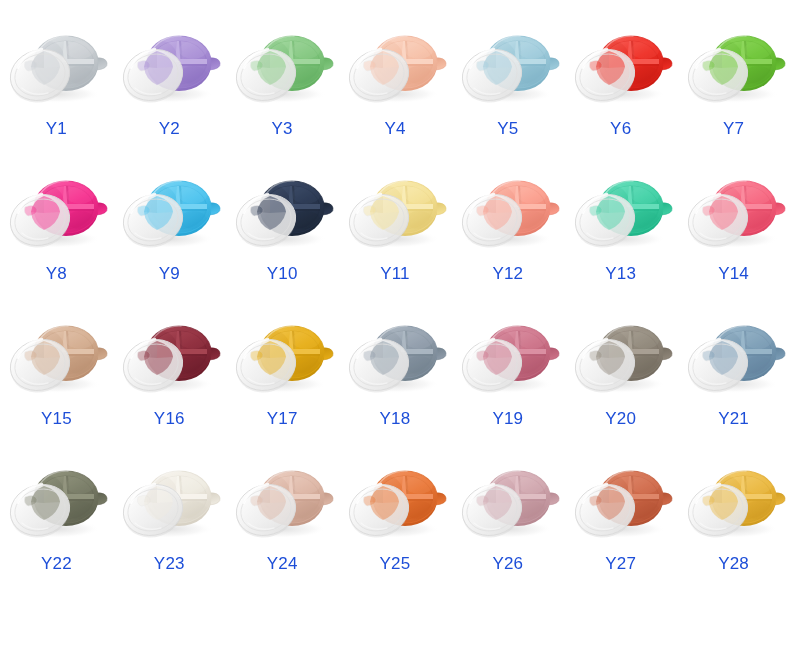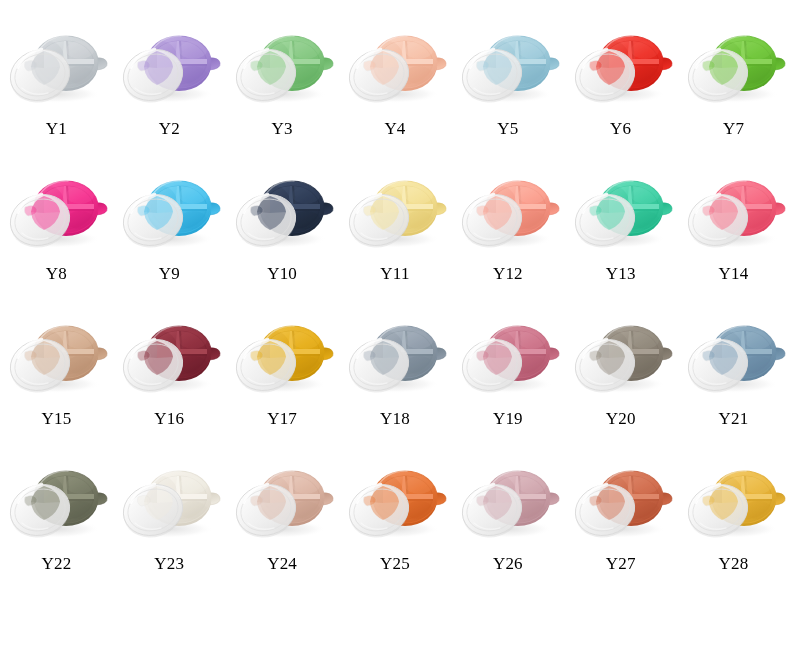--- a/index.html
+++ b/index.html
@@ -42,22 +42,22 @@
 
   .product-svg {
     display: block;
     width: 112px;
     height: 100px;
   }
 
   .swatch-label {
     margin-top: 2px;
     font-size: 17px;
-    color: #000000;
-    font-family: Liberation Serif, serif;
+    color: #1d4ed8;
+    font-family: Liberation Sans, sans-serif;
     letter-spacing: 0.2px;
     line-height: 1;
     text-align: center;
   }
 </style>
 </head>
 <body>
 
 <div id="grid">
     <div class="swatch-cell">

